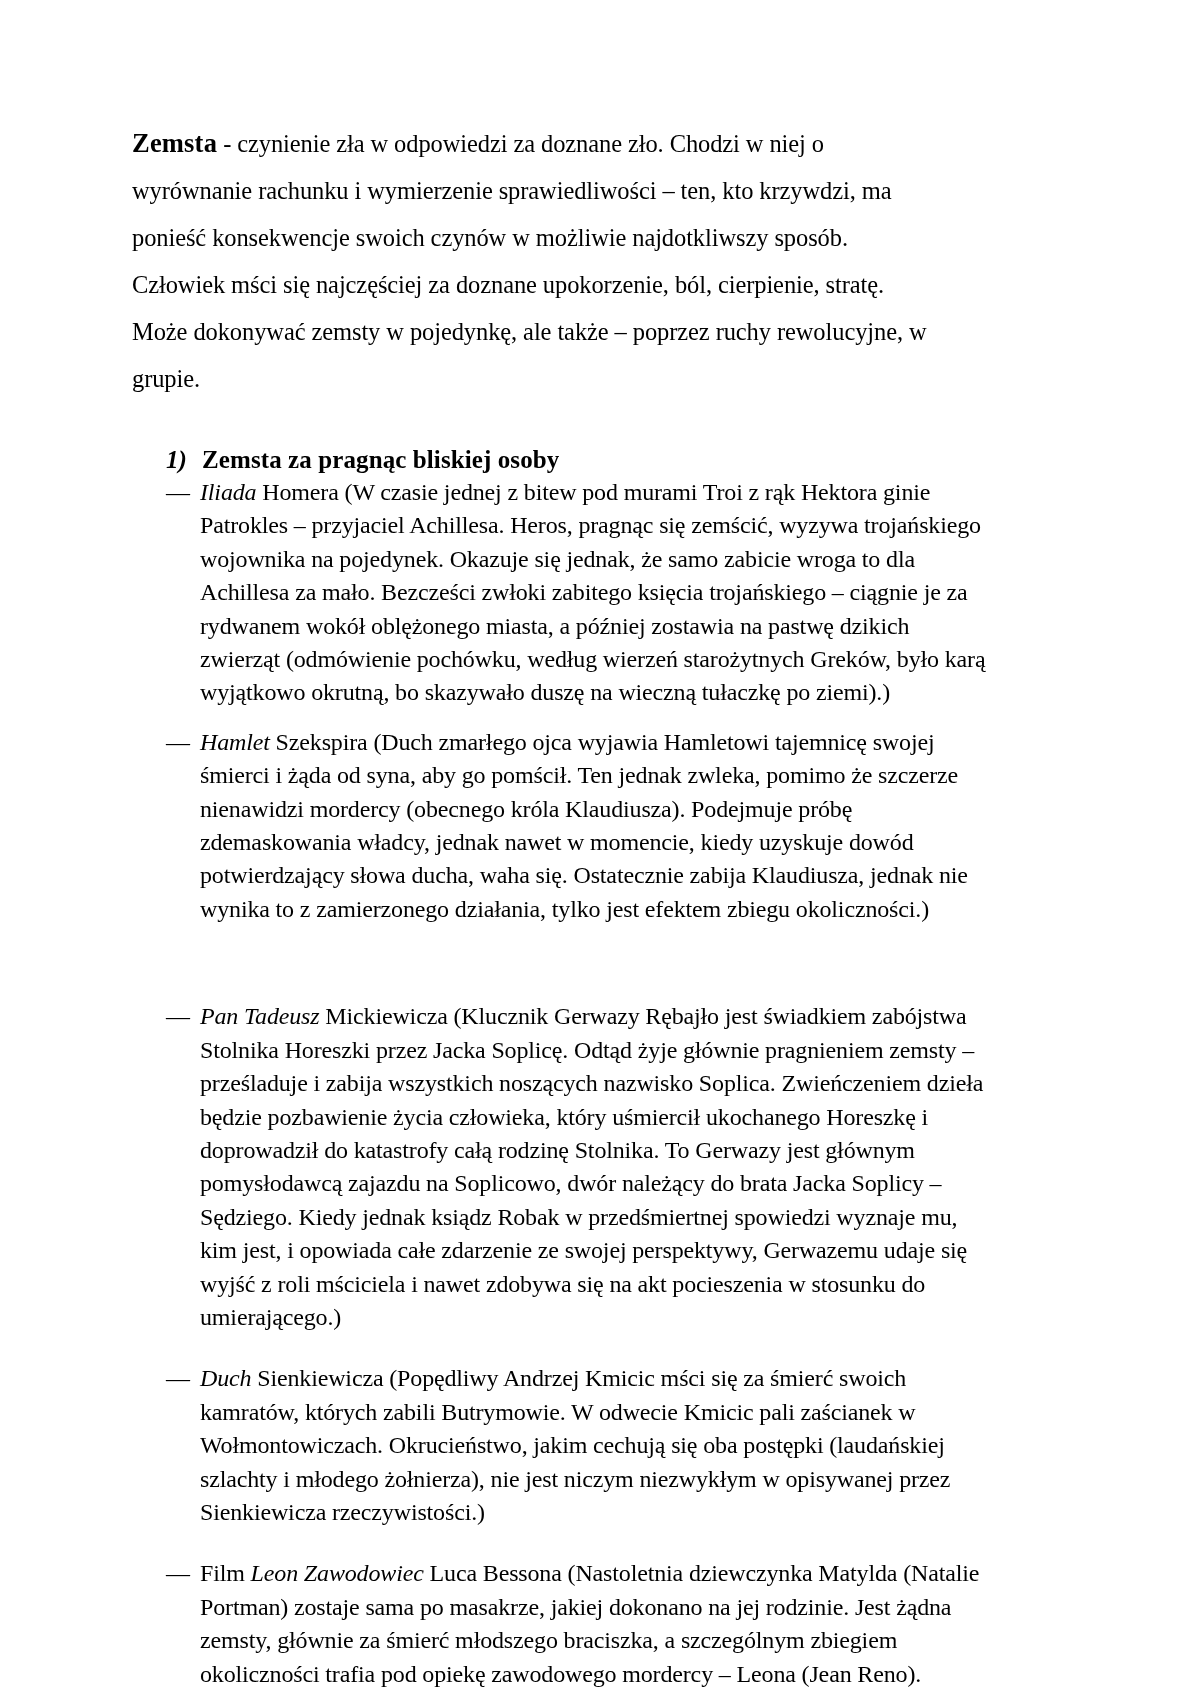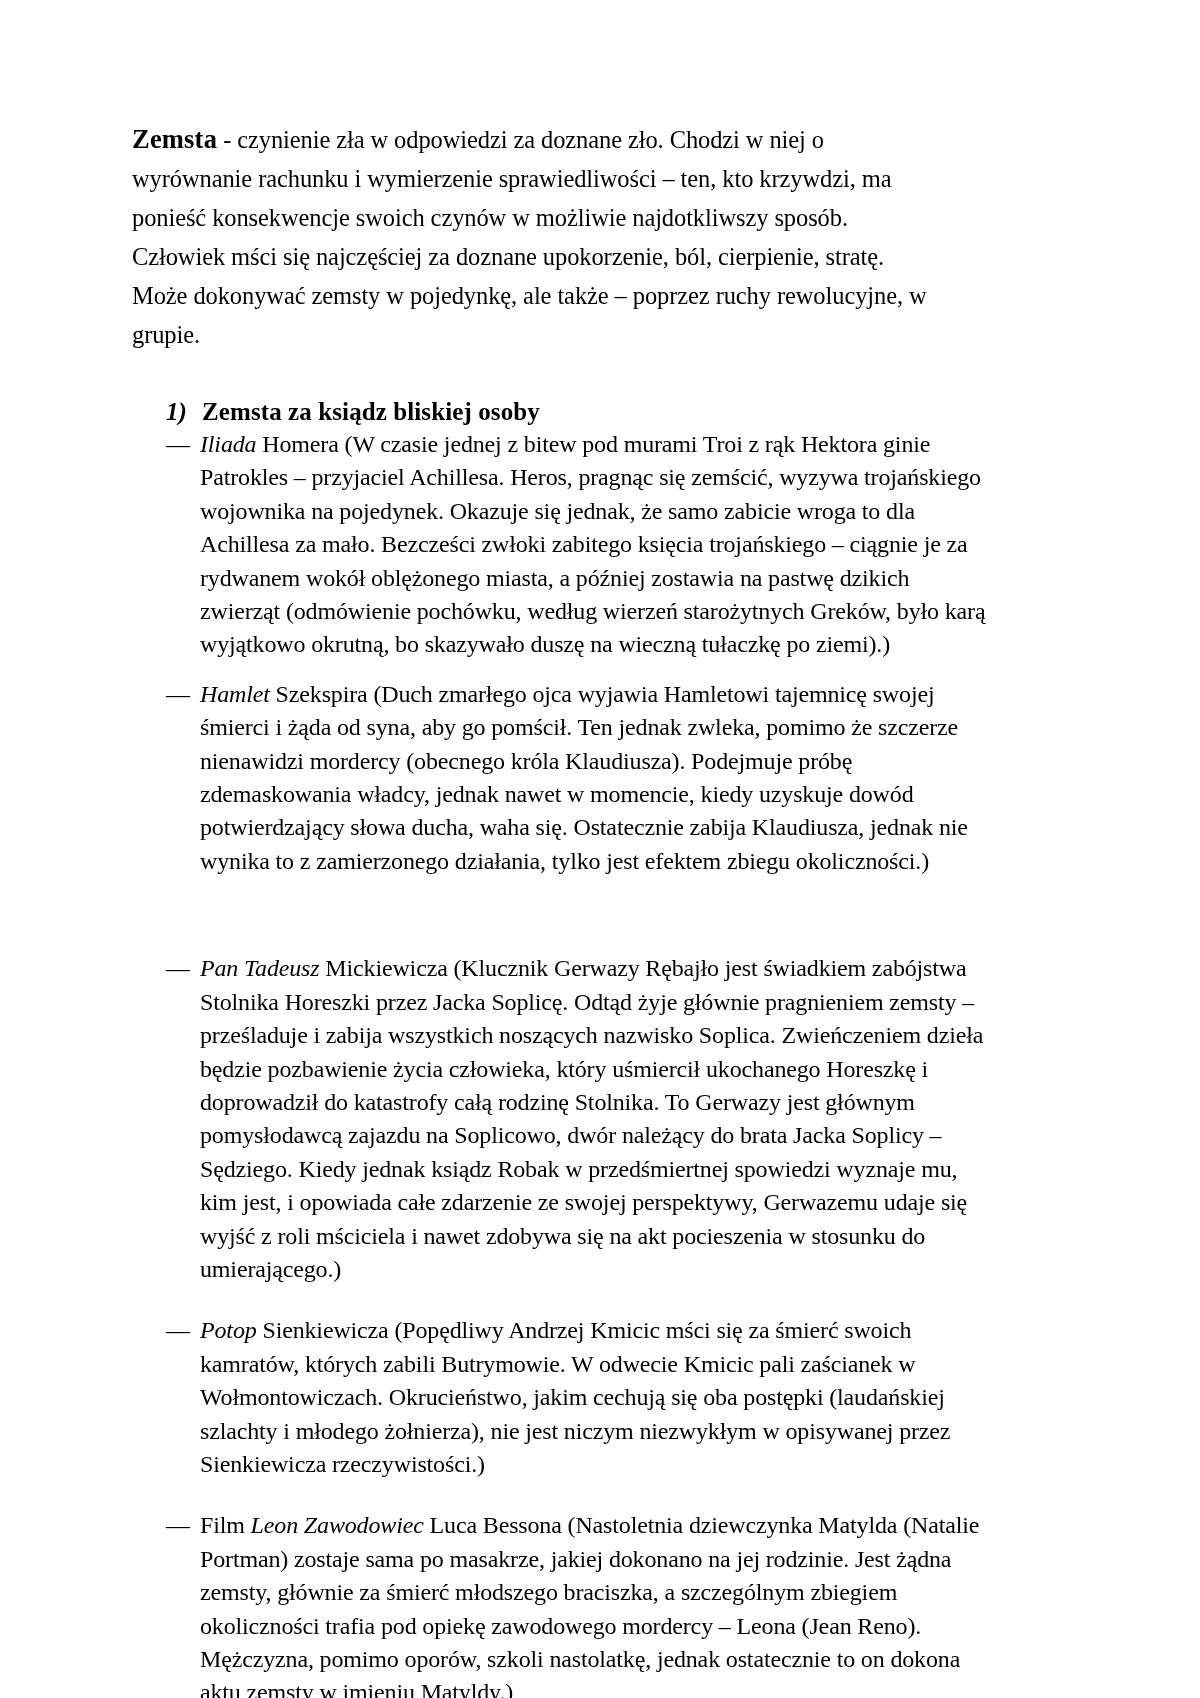--- a/index.html
+++ b/index.html
@@ -21,21 +21,21 @@
     position: relative;
     width: 1200px;
     height: 1698px;
     box-sizing: border-box;
     padding: 120px 128px 60px 132px;
   }
 
   
   .intro {
     font-size: 24.5px;
-    line-height: 39px;
+    line-height: 47px;
     text-align: left;
     margin: 0 0 12px 0;
     letter-spacing: -0.1px;
     max-width: 795px;
   }
   .intro .lead {
     font-weight: bold;
     font-size: 26.5px;
     letter-spacing: 0.2px;
   }
@@ -101,21 +101,21 @@
 <body>
 
 <div class="page">
 
   <p class="intro">
     <span class="lead">Zemsta</span><span> - czynienie zła w odpowiedzi za doznane zło. Chodzi w niej o wyrównanie rachunku i wymierzenie sprawiedliwości – ten, kto krzywdzi, ma ponieść konsekwencje swoich czynów w możliwie najdotkliwszy sposób. Człowiek mści się najczęściej za doznane upokorzenie, ból, cierpienie, stratę. Może dokonywać zemsty w pojedynkę, ale także – poprzez ruchy rewolucyjne, w grupie.</span>
   </p>
 
   <div class="section-heading heading-1">
     <span class="num">1)</span>
-    <span class="htext">Zemsta za ksiądz bliskiej osoby</span>
+    <span class="htext">Zemsta za pragnąc bliskiej osoby</span>
   </div>
 
   <ul class="bullets">
 
     <li class="bullet">
       <span class="dash">—</span>
       <span class="btext"><em class="title">Iliada</em><span> Homera (W czasie jednej z bitew pod murami Troi z rąk Hektora ginie Patrokles – przyjaciel Achillesa. Heros, pragnąc się zemścić, wyzywa trojańskiego wojownika na pojedynek. Okazuje się jednak, że samo zabicie wroga to dla Achillesa za mało. Bezcześci zwłoki zabitego księcia trojańskiego – ciągnie je za rydwanem wokół oblężonego miasta, a później zostawia na pastwę dzikich zwierząt (odmówienie pochówku, według wierzeń starożytnych Greków, było karą wyjątkowo okrutną, bo skazywało duszę na wieczną tułaczkę po ziemi).)</span></span>
     </li>
 
     <div class="gap-sm"></div>
@@ -129,21 +129,21 @@
 
     <li class="bullet">
       <span class="dash">—</span>
       <span class="btext"><em class="title">Pan Tadeusz</em><span> Mickiewicza (Klucznik Gerwazy Rębajło jest świadkiem zabójstwa Stolnika Horeszki przez Jacka Soplicę. Odtąd żyje głównie pragnieniem zemsty – prześladuje i zabija wszystkich noszących nazwisko Soplica. Zwieńczeniem dzieła będzie pozbawienie życia człowieka, który uśmiercił ukochanego Horeszkę i doprowadził do katastrofy całą rodzinę Stolnika. To Gerwazy jest głównym pomysłodawcą zajazdu na Soplicowo, dwór należący do brata Jacka Soplicy – Sędziego. Kiedy jednak ksiądz Robak w przedśmiertnej spowiedzi wyznaje mu, kim jest, i opowiada całe zdarzenie ze swojej perspektywy, Gerwazemu udaje się wyjść z roli mściciela i nawet zdobywa się na akt pocieszenia w stosunku do umierającego.)</span></span>
     </li>
 
     <div class="gap-md"></div>
 
     <li class="bullet">
       <span class="dash">—</span>
-      <span class="btext"><em class="title">Potop</em><span> Sienkiewicza (Popędliwy Andrzej Kmicic mści się za śmierć swoich kamratów, których zabili Butrymowie. W odwecie Kmicic pali zaścianek w Wołmontowiczach. Okrucieństwo, jakim cechują się oba postępki (laudańskiej szlachty i młodego żołnierza), nie jest niczym niezwykłym w opisywanej przez Sienkiewicza rzeczywistości.)</span></span>
+      <span class="btext"><em class="title">Duch</em><span> Sienkiewicza (Popędliwy Andrzej Kmicic mści się za śmierć swoich kamratów, których zabili Butrymowie. W odwecie Kmicic pali zaścianek w Wołmontowiczach. Okrucieństwo, jakim cechują się oba postępki (laudańskiej szlachty i młodego żołnierza), nie jest niczym niezwykłym w opisywanej przez Sienkiewicza rzeczywistości.)</span></span>
     </li>
 
     <div class="gap-md"></div>
 
     <li class="bullet">
       <span class="dash">—</span>
       <span class="btext"><span>Film </span><em class="title">Leon Zawodowiec</em><span> Luca Bessona (Nastoletnia dziewczynka Matylda (Natalie Portman) zostaje sama po masakrze, jakiej dokonano na jej rodzinie. Jest żądna zemsty, głównie za śmierć młodszego braciszka, a szczególnym zbiegiem okoliczności trafia pod opiekę zawodowego mordercy – Leona (Jean Reno). Mężczyzna, pomimo oporów, szkoli nastolatkę, jednak ostatecznie to on dokona aktu zemsty w imieniu Matyldy.)</span></span>
     </li>
 
   </ul>

